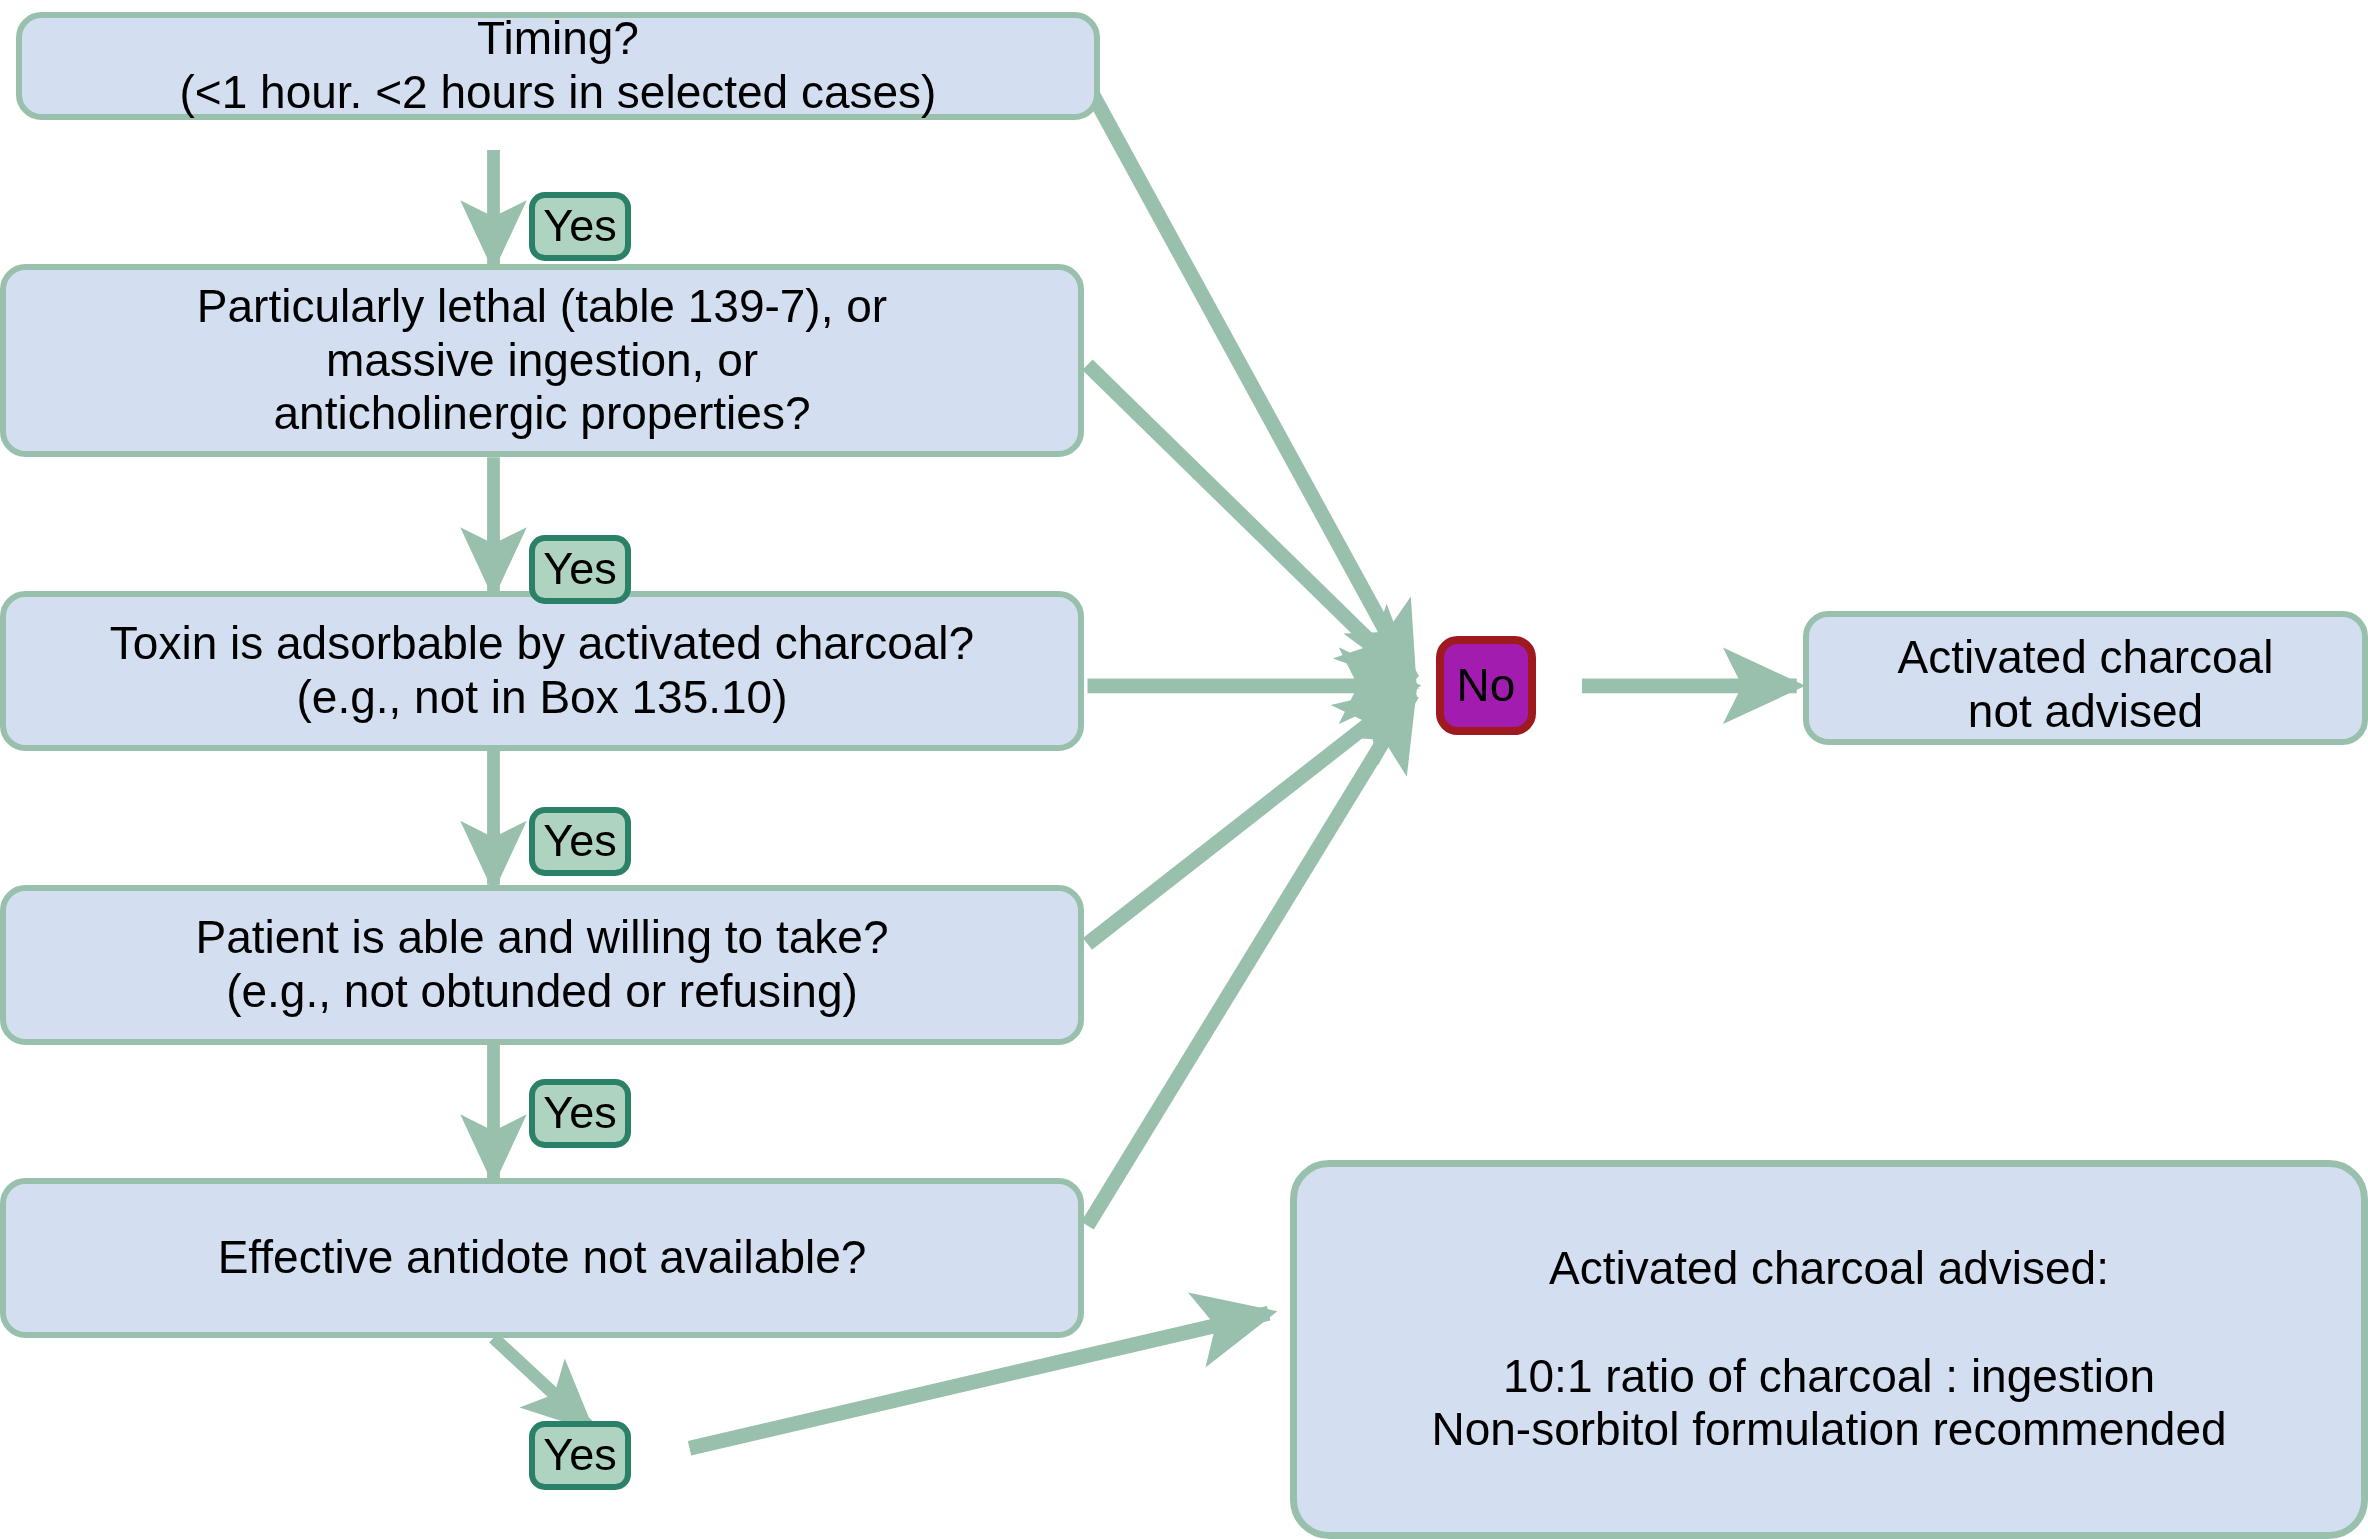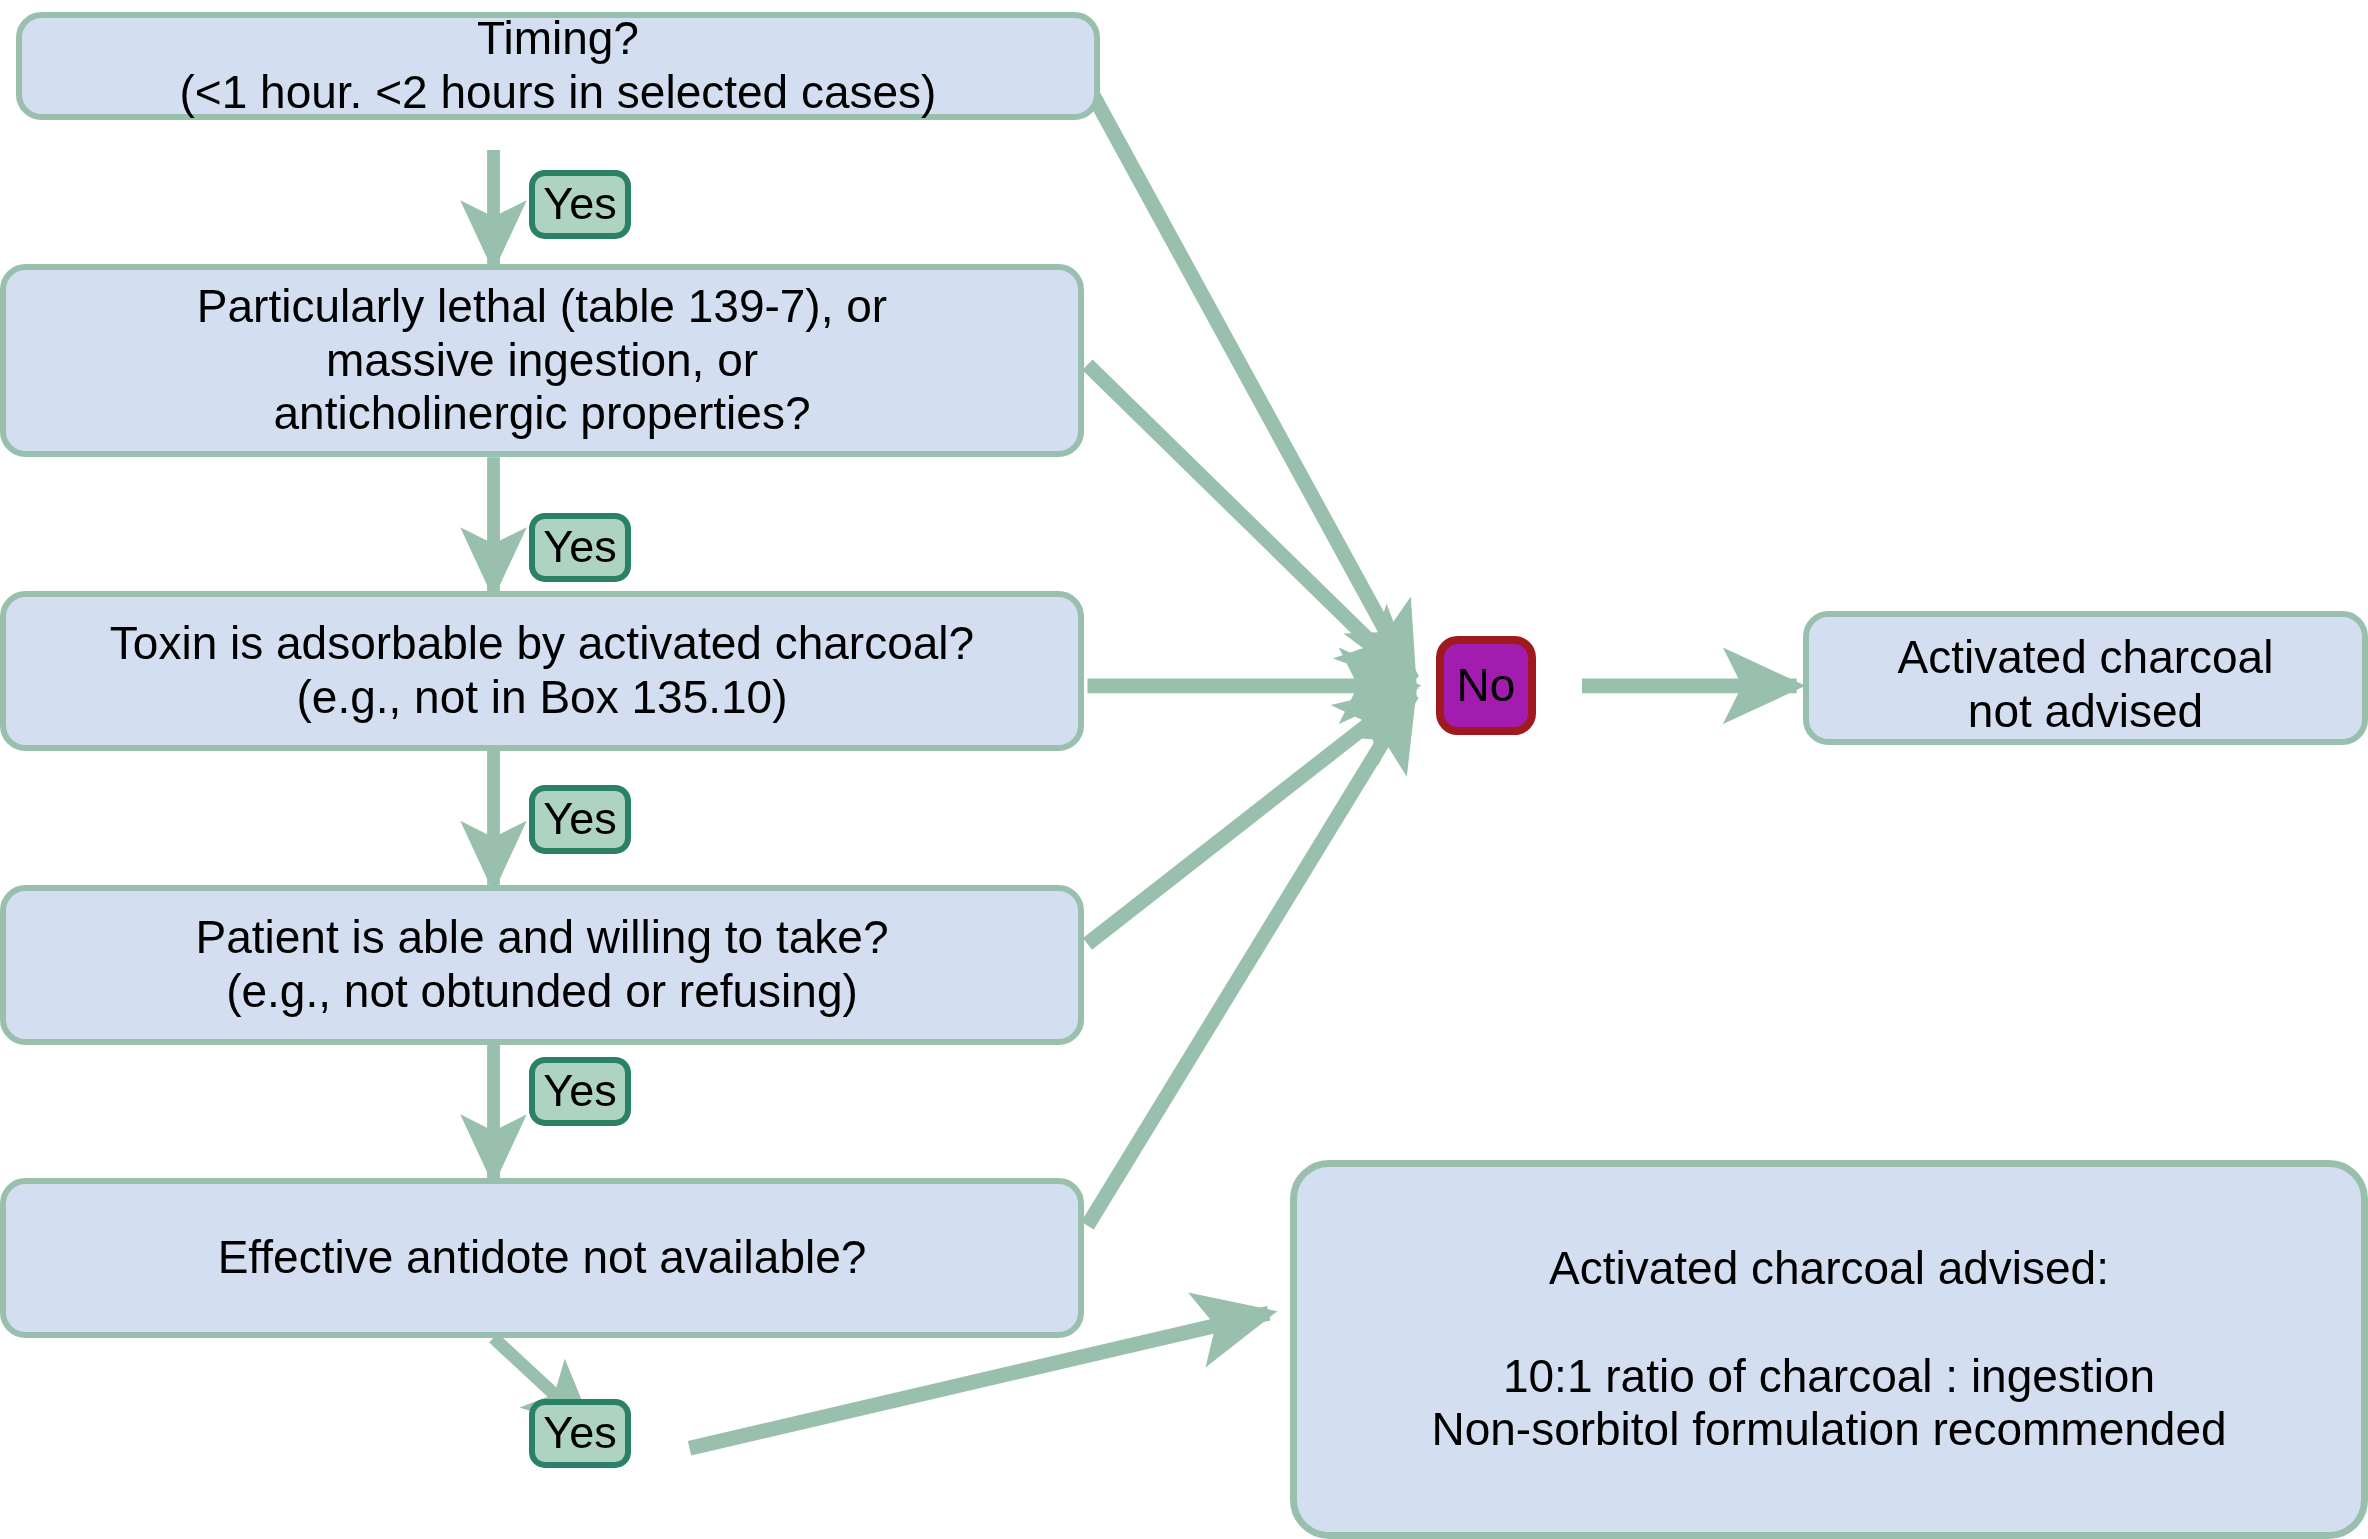--- a/index.html
+++ b/index.html
@@ -57,20 +57,21 @@
     border-radius: 39px;
     font-size: 46px;
   }
   .yes-badge {
     background: #aed3c0;
     border: 6.9px solid #2b8167;
     border-radius: 15.8px;
     font-size: 45px;
     width: 102px;
     height: 69px;
+    margin-top: 22px;
   }
   .no-badge {
     background: #a21caf;
     border: 8.9px solid #9e1a1f;
     border-radius: 21.7px;
     font-size: 46px;
     width: 100px;
     height: 99px;
   }
   .multiline {

